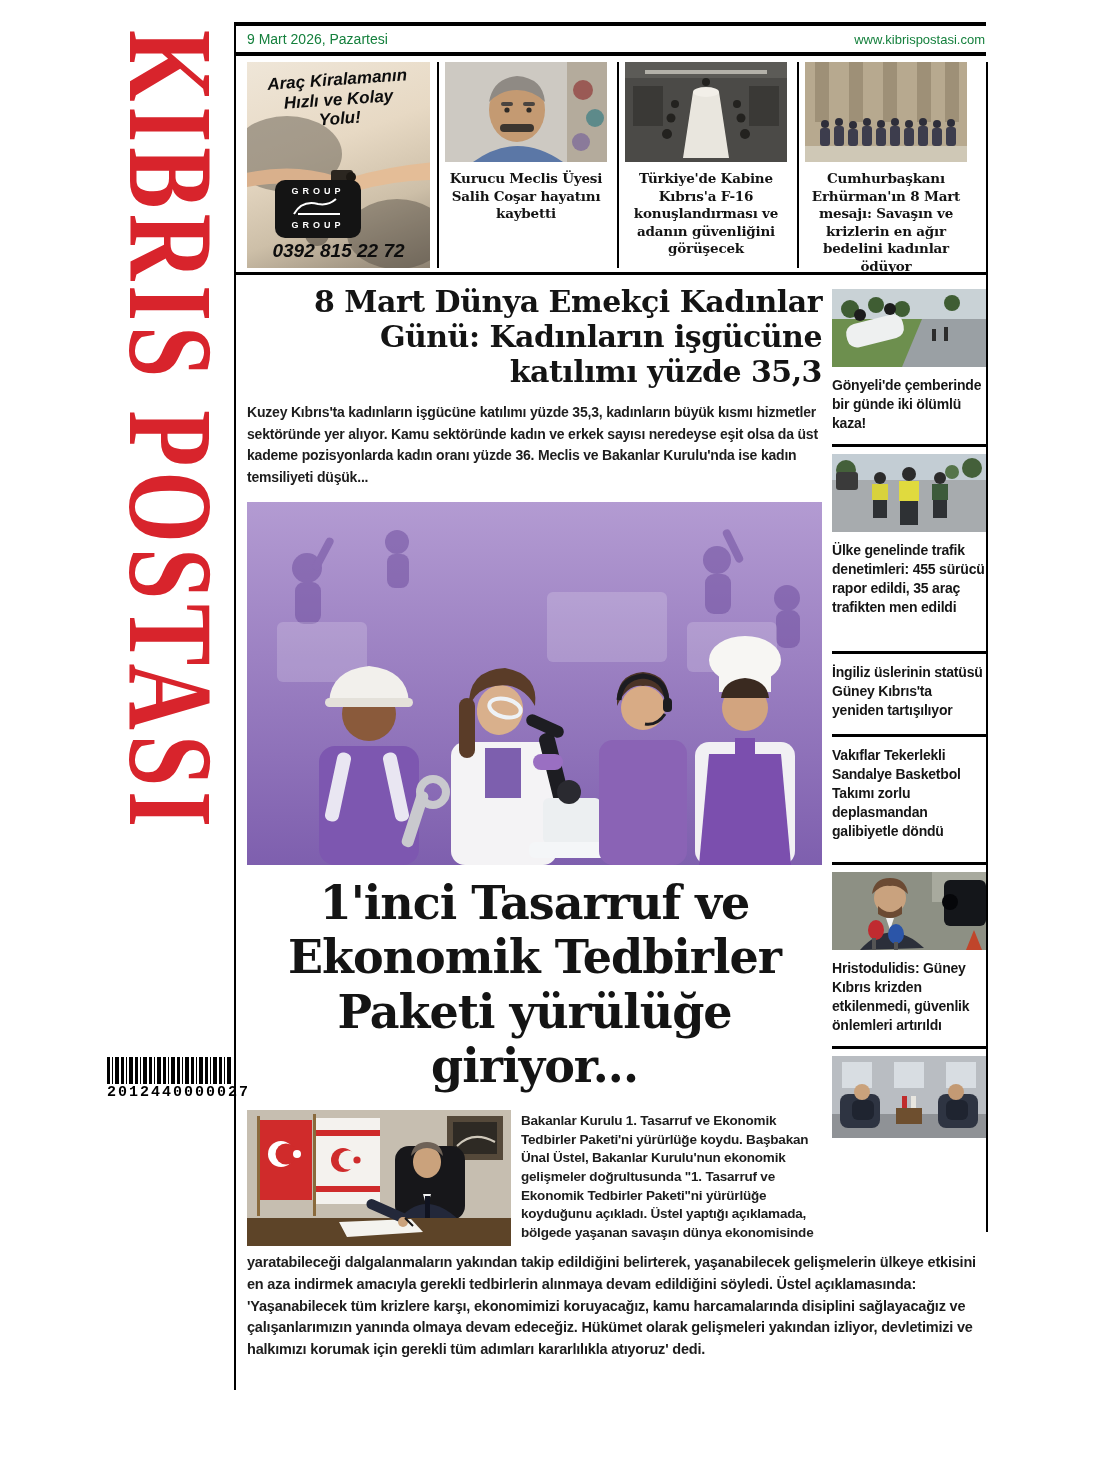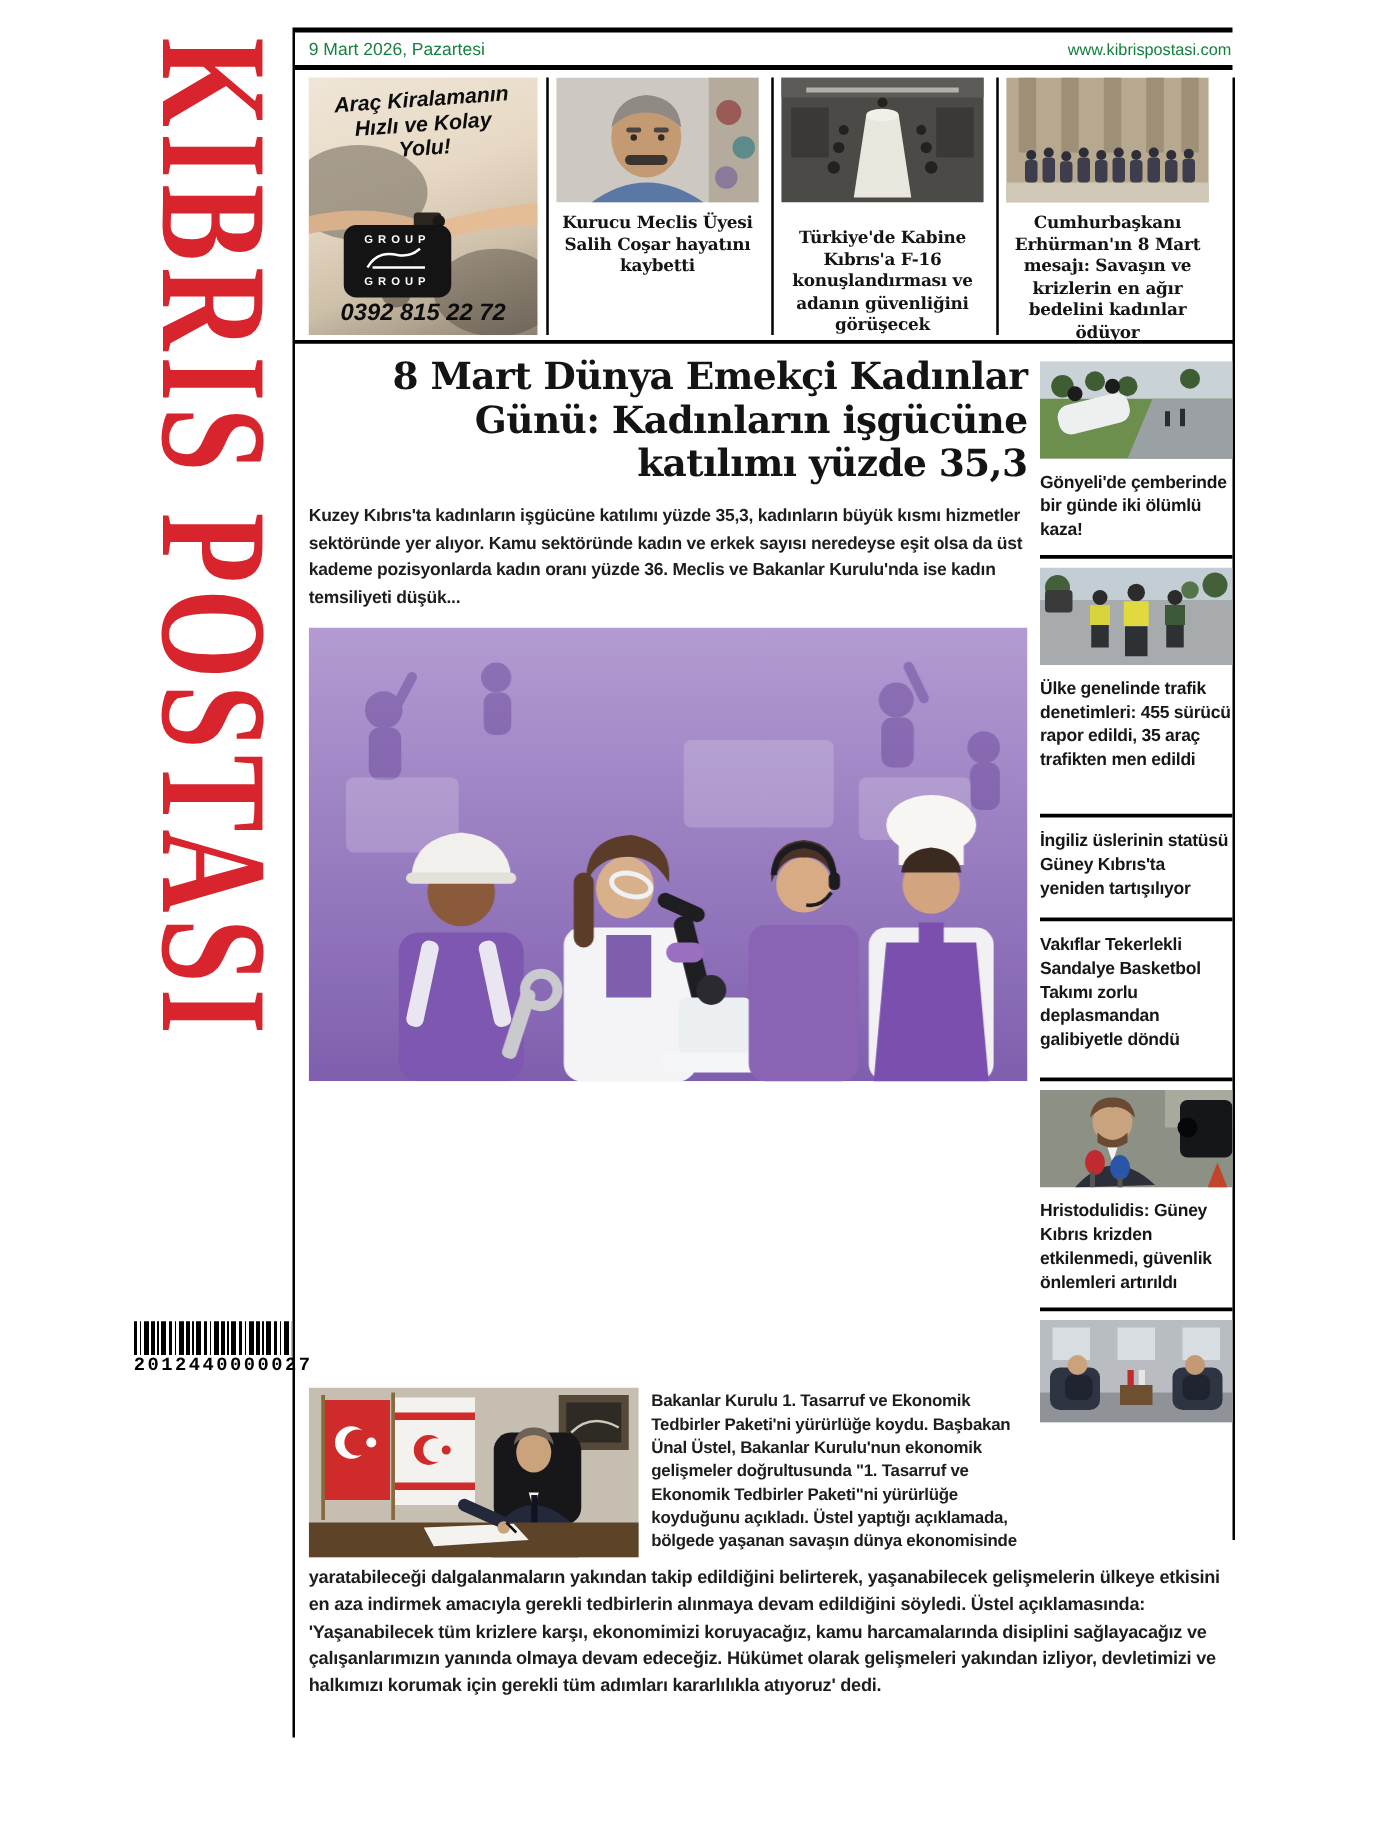--- a/index.html
+++ b/index.html
@@ -109,21 +109,21 @@
       <g fill="#23221f">
         <circle cx="50" cy="42" r="4"></circle>
           <circle cx="46" cy="56" r="4.5"></circle>
           <circle cx="42" cy="72" r="5"></circle>
         <circle cx="112" cy="42" r="4"></circle>
           <circle cx="116" cy="56" r="4.5"></circle>
           <circle cx="120" cy="72" r="5"></circle>
         <circle cx="81" cy="20" r="4"></circle>
       </g>
     </svg>
-    <div class="cell-headline" style="margin-top:20px;">Türkiye'de Kabine Kıbrıs'a F-16 konuşlandırması ve adanın güvenliğini görüşecek</div>
+    <div class="cell-headline" style="margin-top:8px;">Türkiye'de Kabine Kıbrıs'a F-16 konuşlandırması ve adanın güvenliğini görüşecek</div>
   </div>
 
   <div class="abs" style="left:805px;top:62px;width:162px;">
     <svg class="thumb" width="162" height="100" viewBox="0 0 162 100">
       <rect width="162" height="100" fill="#b7a98f"></rect>
       <rect x="10" y="0" width="14" height="60" fill="#9e9077"></rect>
         <rect x="44" y="0" width="14" height="60" fill="#9e9077"></rect>
       <rect x="78" y="0" width="14" height="60" fill="#9e9077"></rect>
         <rect x="112" y="0" width="14" height="60" fill="#9e9077"></rect>
       <rect x="140" y="0" width="14" height="60" fill="#9e9077"></rect>
@@ -221,20 +221,21 @@
 
     <rect x="448" y="240" width="100" height="123" rx="14" fill="#f1f0f3"></rect>
     <polygon points="462,252 534,252 544,363 452,363" fill="#7b4fae"></polygon>
     <rect x="488" y="236" width="20" height="22" fill="#7b4fae"></rect>
     <circle cx="498" cy="206" r="23" fill="#d2a47f"></circle>
     <ellipse cx="498" cy="158" rx="36" ry="24" fill="#f7f6f3"></ellipse>
     <rect x="472" y="168" width="52" height="22" fill="#f7f6f3"></rect>
     <path d="M474 196 Q476 178 498 176 Q520 178 522 196" fill="#3a2a20"></path>
   </svg>
 
+  <div class="abs slab" style="left:247px;top:876px;width:575px;text-align:center;font-size:46px;line-height:1.18;letter-spacing:-1px;">1'inci Tasarruf ve Ekonomik Tedbirler Paketi yürülüğe giriyor...</div>
 
   <svg class="abs" style="left:247px;top:1110px;" width="264" height="136" viewBox="0 0 264 136">
     <rect width="264" height="136" fill="#c6beb0"></rect>
     <rect x="200" y="6" width="56" height="44" fill="#55493a"></rect>
     <rect x="206" y="12" width="44" height="32" fill="#2e2a24"></rect>
     <path d="M210 36 Q226 20 248 32" stroke="#cfc8ba" stroke-width="2" fill="none"></path>
     <rect x="10" y="6" width="3" height="100" fill="#8a6a3c"></rect>
     <rect x="13" y="10" width="52" height="80" fill="#d02b2b"></rect>
     <circle cx="34" cy="44" r="13" fill="#fff"></circle>
       <circle cx="39" cy="44" r="10.5" fill="#d02b2b"></circle>

